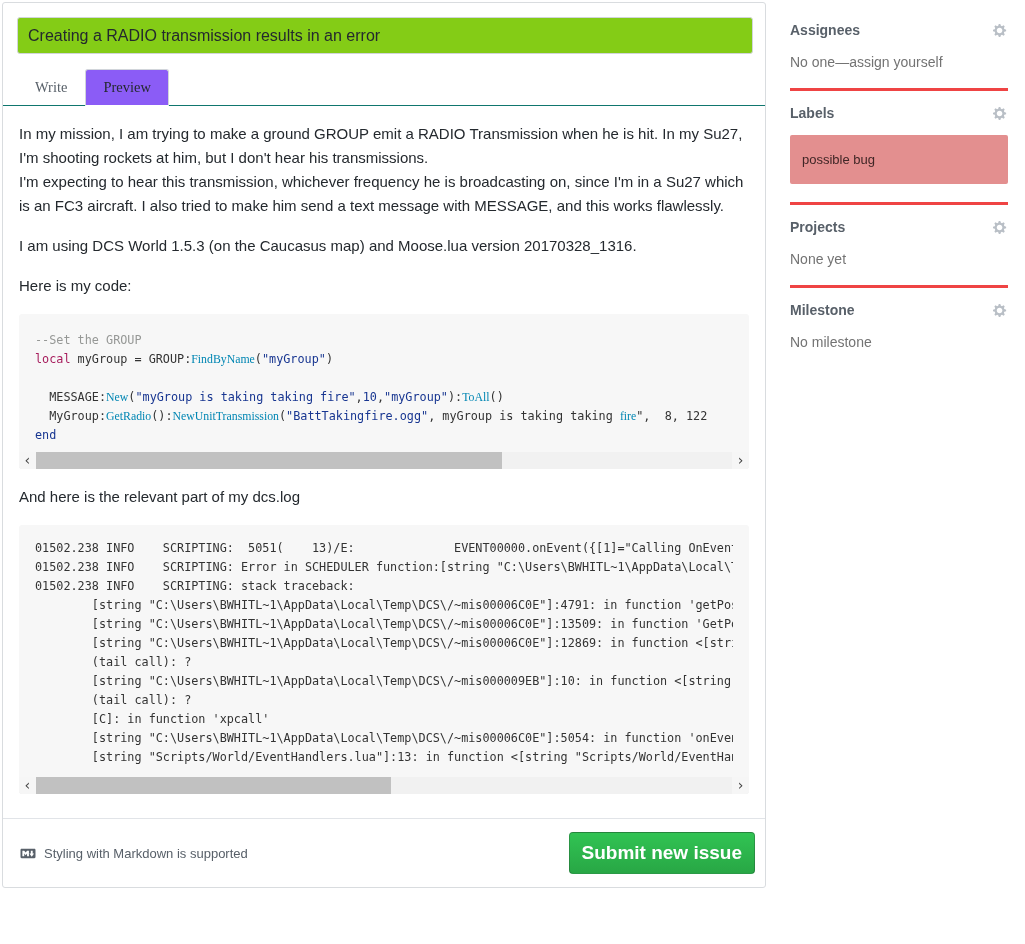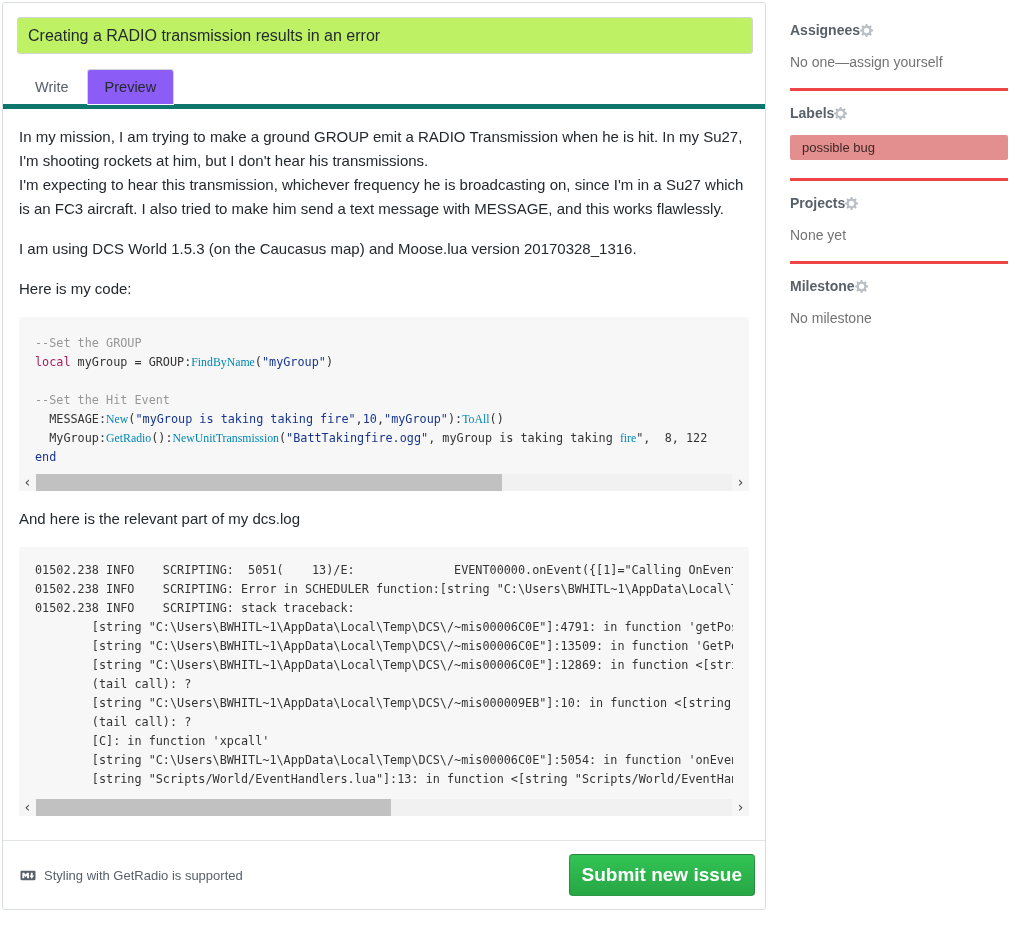--- a/index.html
+++ b/index.html
@@ -8,23 +8,23 @@
     width:1025px; height:944px; overflow:hidden; background:#fff;
     font-family:"Liberation Sans", sans-serif; color:#24292e;
   }
   .page { display:flex; align-items:flex-start; padding:2px 0 0 2px; }
 
   
   .issue-form { width:764px; border:1px solid #d9dcdf; border-radius:3px; background:#fff; }
   .title-input {
     display:block; width:calc(100% - 26px); margin:14px 12px 0 14px; height:37px;
     padding:6px 10px; font-size:16px; font-family:inherit; color:#24292e;
-    background:#bef264; border:1px solid #d1d5da; border-radius:3px; outline:none;
+    background:#84cc16; border:1px solid #d1d5da; border-radius:3px; outline:none;
   }
-  .tabs { display:flex; margin-top:14px; padding-left:14px; border-bottom:5px solid #0f766e; }
+  .tabs { display:flex; margin-top:14px; padding-left:14px; border-bottom:1px solid #0f766e;font-family:Liberation Serif, serif; }
   .tab {
     padding:9px 17px; font-size:14.5px; cursor:pointer; position:relative; bottom:-1px;
     border:1px solid transparent; color:#586069;
   }
   .tab.active {
     background:#8b5cf6; color:#24292e; border-color:#d1d5da; border-bottom-color:#fff;
     border-radius:3px 3px 0 0;
   }
   .preview-body { padding:16px 16px 0; font-size:15px; line-height:24px; color:#24292e; }
   .preview-body p { margin:0 0 16px; }
@@ -58,26 +58,26 @@
   .submit-btn {
     background:linear-gradient(#31c353,#28a745); color:#fff; font-weight:bold; font-size:19px;
     font-family:inherit; padding:9px 12px; border:1px solid rgba(27,31,35,.25);
     border-radius:4px; cursor:pointer;
   }
 
   
   .sidebar { width:218px; margin-left:24px; padding-top:12px; flex:none; }
   .sb-section { padding:14px 0 18px; border-top:3px solid #ef4444; }
   .sb-section:first-child { border-top:none; padding-top:8px; }
-  .sb-heading-row { display:flex; align-items:center; }
+  .sb-heading-row { display:flex; justify-content:space-between; align-items:center; }
   .sb-heading { font-size:14px; font-weight:600; color:#586069; }
   .gear { width:15px; height:15px; fill:#b9bfc6; cursor:pointer; }
   .sb-body { margin-top:16px; font-size:14px; color:#737373; }
   .label-chip {
-    margin-top:14px; padding:5px 12px; font-size:13px; border-radius:2px; cursor:pointer;
+    margin-top:14px; padding:17px 12px; font-size:13px; border-radius:2px; cursor:pointer;
   }
 </style>
 </head>
 <body>
 
 <div class="page">
 
   <main class="issue-form">
     <input class="title-input" type="text" value="Creating a RADIO transmission results in an error" style="">
 
@@ -89,21 +89,20 @@
     <div class="preview-body">
       <p><span>In my mission, I am trying to make a ground GROUP emit a RADIO Transmission when he is hit. In my Su27, I'm shooting rockets at him, but I don't hear his transmissions.</span><br><span>I'm expecting to hear this transmission, whichever frequency he is broadcasting on, since I'm in a Su27 which is an FC3 aircraft. I also tried to make him send a text message with MESSAGE, and this works flawlessly.</span></p>
       <p>I am using DCS World 1.5.3 (on the Caucasus map) and Moose.lua version 20170328_1316.</p>
       <p>Here is my code:</p>
 
       <div class="code-block">
         <div id="code-lua">
             <div class="cl"><span class="tok-c">--Set the GROUP</span></div>
             <div class="cl"><span class="tok-k">local</span><span class="tok-p"> myGroup = GROUP:</span><span class="tok-f">FindByName</span><span class="tok-p">(</span><span class="tok-s">"myGroup"</span><span class="tok-p">)</span></div>
             <div class="cl">&nbsp;</div>
-            <div class="cl"><span class="tok-c">--Set the Hit Event</span></div>
             <div class="cl"><span class="tok-p">  MESSAGE:</span><span class="tok-f">New</span><span class="tok-p">(</span><span class="tok-s">"myGroup is taking taking fire"</span><span class="tok-p">,</span><span class="tok-n">10</span><span class="tok-p">,</span><span class="tok-s">"myGroup"</span><span class="tok-p">):</span><span class="tok-f">ToAll</span><span class="tok-p">()</span></div>
             <div class="cl"><span class="tok-p">  MyGroup:</span><span class="tok-f">GetRadio</span><span class="tok-p">():</span><span class="tok-f">NewUnitTransmission</span><span class="tok-p">(</span><span class="tok-s">"BattTakingfire.ogg"</span><span class="tok-p">, myGroup is taking taking </span><span class="tok-f">fire</span><span class="tok-p">",  8, 122</span></div>
             <div class="cl"><span class="tok-n">end</span></div>
           </div>
         <div class="hscrollbar">
           <span class="sb-arrow">‹</span>
           <div class="sb-track">
               <div class="sb-thumb thumb-code"></div>
             </div>
           <span class="sb-arrow">›</span>
@@ -133,21 +132,21 @@
           <span class="sb-arrow">›</span>
         </div>
       </div>
     </div>
 
     <div class="form-footer">
       <span class="md-hint">
         <svg width="18" height="15" viewBox="0 0 16 16" aria-hidden="true">
             <path d="M14.85 3H1.15C.52 3 0 3.52 0 4.15v7.69C0 12.48.52 13 1.15 13h13.69c.64 0 1.15-.52 1.15-1.15v-7.7C16 3.52 15.48 3 14.85 3zM9 11H7V8L5.5 9.92 4 8v3H2V5h2l1.5 2L7 5h2v6zm2.99.5L9.5 8H11V5h2v3h1.5l-2.51 3.5z"></path>
           </svg>
-        <span>Styling with GetRadio is supported</span>
+        <span>Styling with Markdown is supported</span>
       </span>
       <button class="submit-btn">Submit new issue</button>
     </div>
   </main>
 
   <aside class="sidebar">
 
     <section class="sb-section">
       <div class="sb-heading-row">
         <span class="sb-heading">Assignees</span>

